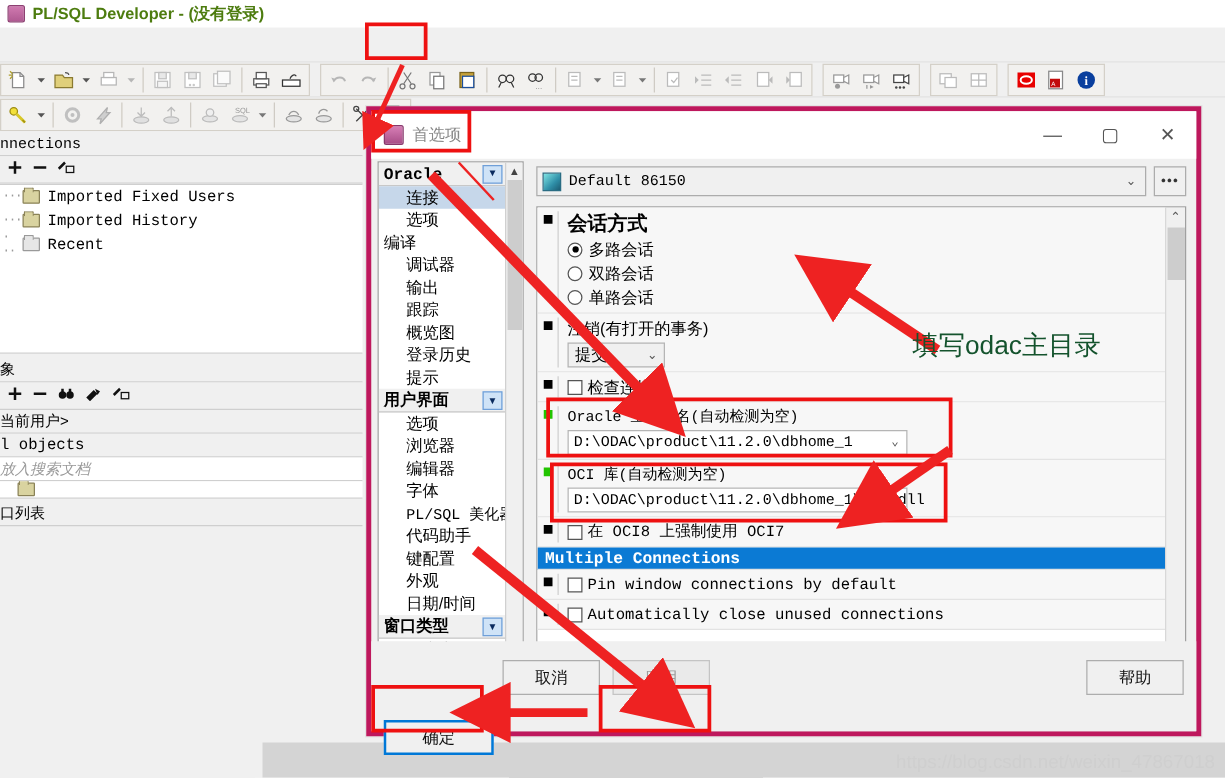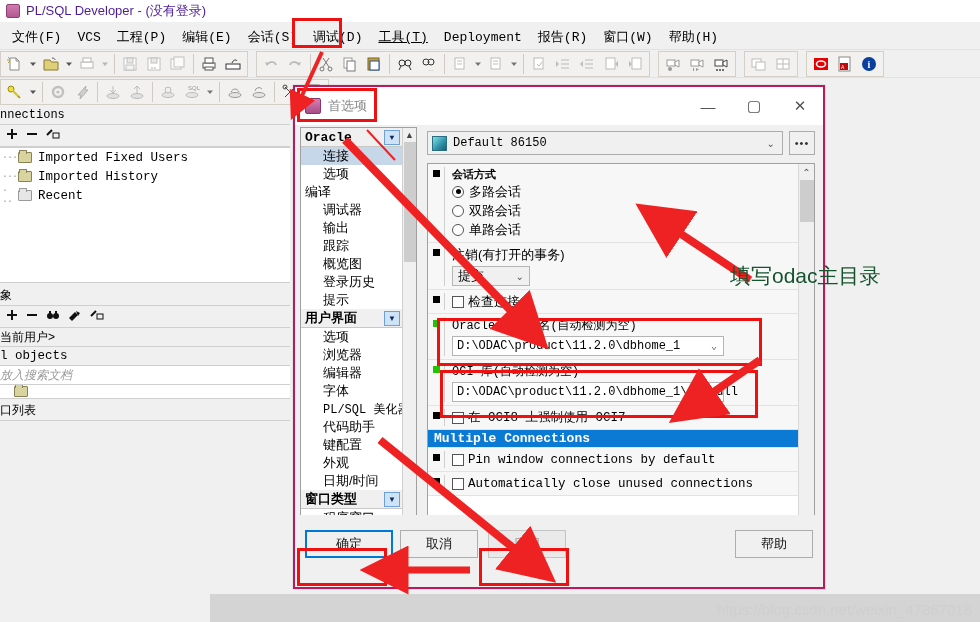--- a/index.html
+++ b/index.html
@@ -17,21 +17,21 @@
   
   .titlebar {
     position:absolute; left:0; top:0; width:980px; height:22px;
     background:#ffffff; display:flex; align-items:center; padding-left:6px;
   }
   .titlebar .tb-icon {
     width:14px; height:14px; margin-right:6px;
     background: linear-gradient(180deg,#d07ab0 0%, #b05a92 100%);
     border:1px solid #8d3f72; border-radius:2px;
   }
-  .titlebar .tb-text { font-size:13px; color:#4c1d95; font-family:"Liberation Sans",sans-serif; }
+  .titlebar .tb-text { font-size:13px; color:#4d7c0f; font-family:"Liberation Sans",sans-serif;font-weight:bold; }
 
   
   .menubar {
     position:absolute; left:0; top:26px; width:980px; height:22px;
     background:#f0f0f0; display:flex; align-items:center; padding-left:4px;
     font-family:"Liberation Mono","DejaVu Sans Mono",monospace; font-size:13px; color:#000;
   }
   .menubar .mi { padding:2px 8px; white-space:nowrap; }
 
   
@@ -91,22 +91,22 @@
   .rowbar {
     height:19px; background:#f0f0f0; border-bottom:1px solid #cfcfcf;
     display:flex; align-items:center; font-size:12px; color:#000;
   }
   .rowbar.mono { font-family:"Liberation Mono","DejaVu Sans Mono",monospace; font-size:12.5px; }
   .rowbar.white { background:#ffffff; }
   .rowbar.ph { color:#9a9a9a; font-style:italic; background:#ffffff; }
 
   
   .dlg {
-    position:absolute; left:293px; top:85px; width:532px; height:504px;
-    background:#f0f0f0; border:2px solid #be185d;
+    position:absolute; left:293px; top:85px; width:668px; height:504px;
+    background:#f0f0f0; border:4px solid #be185d;
     box-shadow:0 0 0 1px rgba(0,0,0,0.05);
   }
   .dlg-title {
     height:38px; background:#ffffff; display:flex; align-items:center; padding-left:10px;
     position:relative;
   }
   .dlg-title .dicon {
     width:16px; height:16px; margin-right:7px;
     background:linear-gradient(180deg,#d77fb6 0%,#a84d87 100%);
     border:1px solid #87376c; border-radius:2px;
@@ -172,21 +172,21 @@
   .opt-inner { position:absolute; left:0; top:0; right:16px; bottom:0; background:#ffffff; }
   .opt-scroll { position:absolute; right:0; top:0; width:16px; bottom:0; background:#f0f0f0; border-left:1px solid #d8d8d8;}
   .opt-scroll .arr { height:16px; display:flex; align-items:center; justify-content:center; font-size:10px; color:#555;}
   .opt-scroll .thumb { position:absolute; top:16px; left:1px; width:14px; height:42px; background:#cdcdcd;}
 
   .orow { border-bottom:1px solid #e3e3e3; display:flex; align-items:flex-start; padding:3px 0 3px 0; background:#f7f7f7;}
   .orow .bullet { width:16px; display:flex; justify-content:center; padding-top:3px; }
   .orow .bullet i { width:7px; height:7px; background:#000; display:block; }
   .orow .bullet i.green { background:#22c400; }
   .orow .ob { flex:1; border-left:1px solid #cfcfcf; padding-left:7px; }
-  .ohead { font-weight:bold; font-size:11px; }
+  .ohead { font-weight:bold; font-size:16px; }
   .radio-row { display:flex; align-items:center; height:19px; font-size:13px; }
   .radio {
     width:12px; height:12px; border-radius:50%; border:1px solid #555; background:#fff;
     margin-right:5px; position:relative; flex:none;
   }
   .radio.on:after { content:""; position:absolute; left:2.5px; top:2.5px; width:5px; height:5px; background:#000; border-radius:50%; }
   .cb { width:12px; height:12px; border:1px solid #555; background:#fff; margin-right:4px; position:relative; flex:none;}
   .cb.on:after {
     content:""; position:absolute; left:3px; top:0px; width:4px; height:8px;
     border:solid #333; border-width:0 1.6px 1.6px 0; transform:rotate(40deg);
@@ -211,21 +211,21 @@
     font-family:"Liberation Mono","DejaVu Sans Mono",monospace; font-size:13px;
     border-bottom:1px solid #e3e3e3;
   }
 
   
   .dlg-footer { position:absolute; left:0; right:0; bottom:0; height:72px; background:#f0f0f0; }
   .btn {
     position:absolute; height:28px; background:#f0f0f0; border:1px solid #adadad;
     display:flex; align-items:center; justify-content:center; font-size:13px; color:#111;
   }
-  .btn.primary { border:2px solid #0078d7; }
+  .btn.primary { border:2px solid #0078d7;margin-top:48px; }
   .btn.disabled { color:#9b9b9b; background:#eaeaea; border-color:#c4c4c4; }
 
   
   .redbox { position:absolute; border:3px solid #ee1111; pointer-events:none; }
   .annot-text {
     position:absolute; color:#14532d; font-size:21px;
     font-family:"Liberation Sans", sans-serif; white-space:nowrap;
   }
   .arrow-svg { position:absolute; left:0; top:0; width:980px; height:622px; pointer-events:none; }
 
@@ -240,33 +240,20 @@
 </head>
 <body>
 
 <div class="app">
 
   <div class="titlebar">
     <div class="tb-icon"></div>
     <div class="tb-text">PL/SQL Developer - (没有登录)</div>
   </div>
 
-  <div class="menubar">
-    <div class="mi">文件(F)</div>
-    <div class="mi">VCS</div>
-    <div class="mi">工程(P)</div>
-    <div class="mi">编辑(E)</div>
-    <div class="mi">会话(S)</div>
-    <div class="mi">调试(D)</div>
-    <div class="mi" style="text-decoration:underline;">工具(T)</div>
-    <div class="mi">Deployment</div>
-    <div class="mi">报告(R)</div>
-    <div class="mi">窗口(W)</div>
-    <div class="mi">帮助(H)</div>
-  </div>
 
   <div class="toolbar row1">
     <div class="tgroup first">
       <div class="tbtn">
         <svg class="ic" width="18" height="18" viewBox="0 0 18 18">
             <path d="M4 3h6l3 3v9H4z" fill="#fff" stroke="#8a8a8a"></path>
             <path d="M10 3v3h3" fill="none" stroke="#8a8a8a"></path>
             <path d="M2 2l2 2M2 8l2-2M1 5h3" stroke="#b0a030"></path>
           </svg>
       </div>

